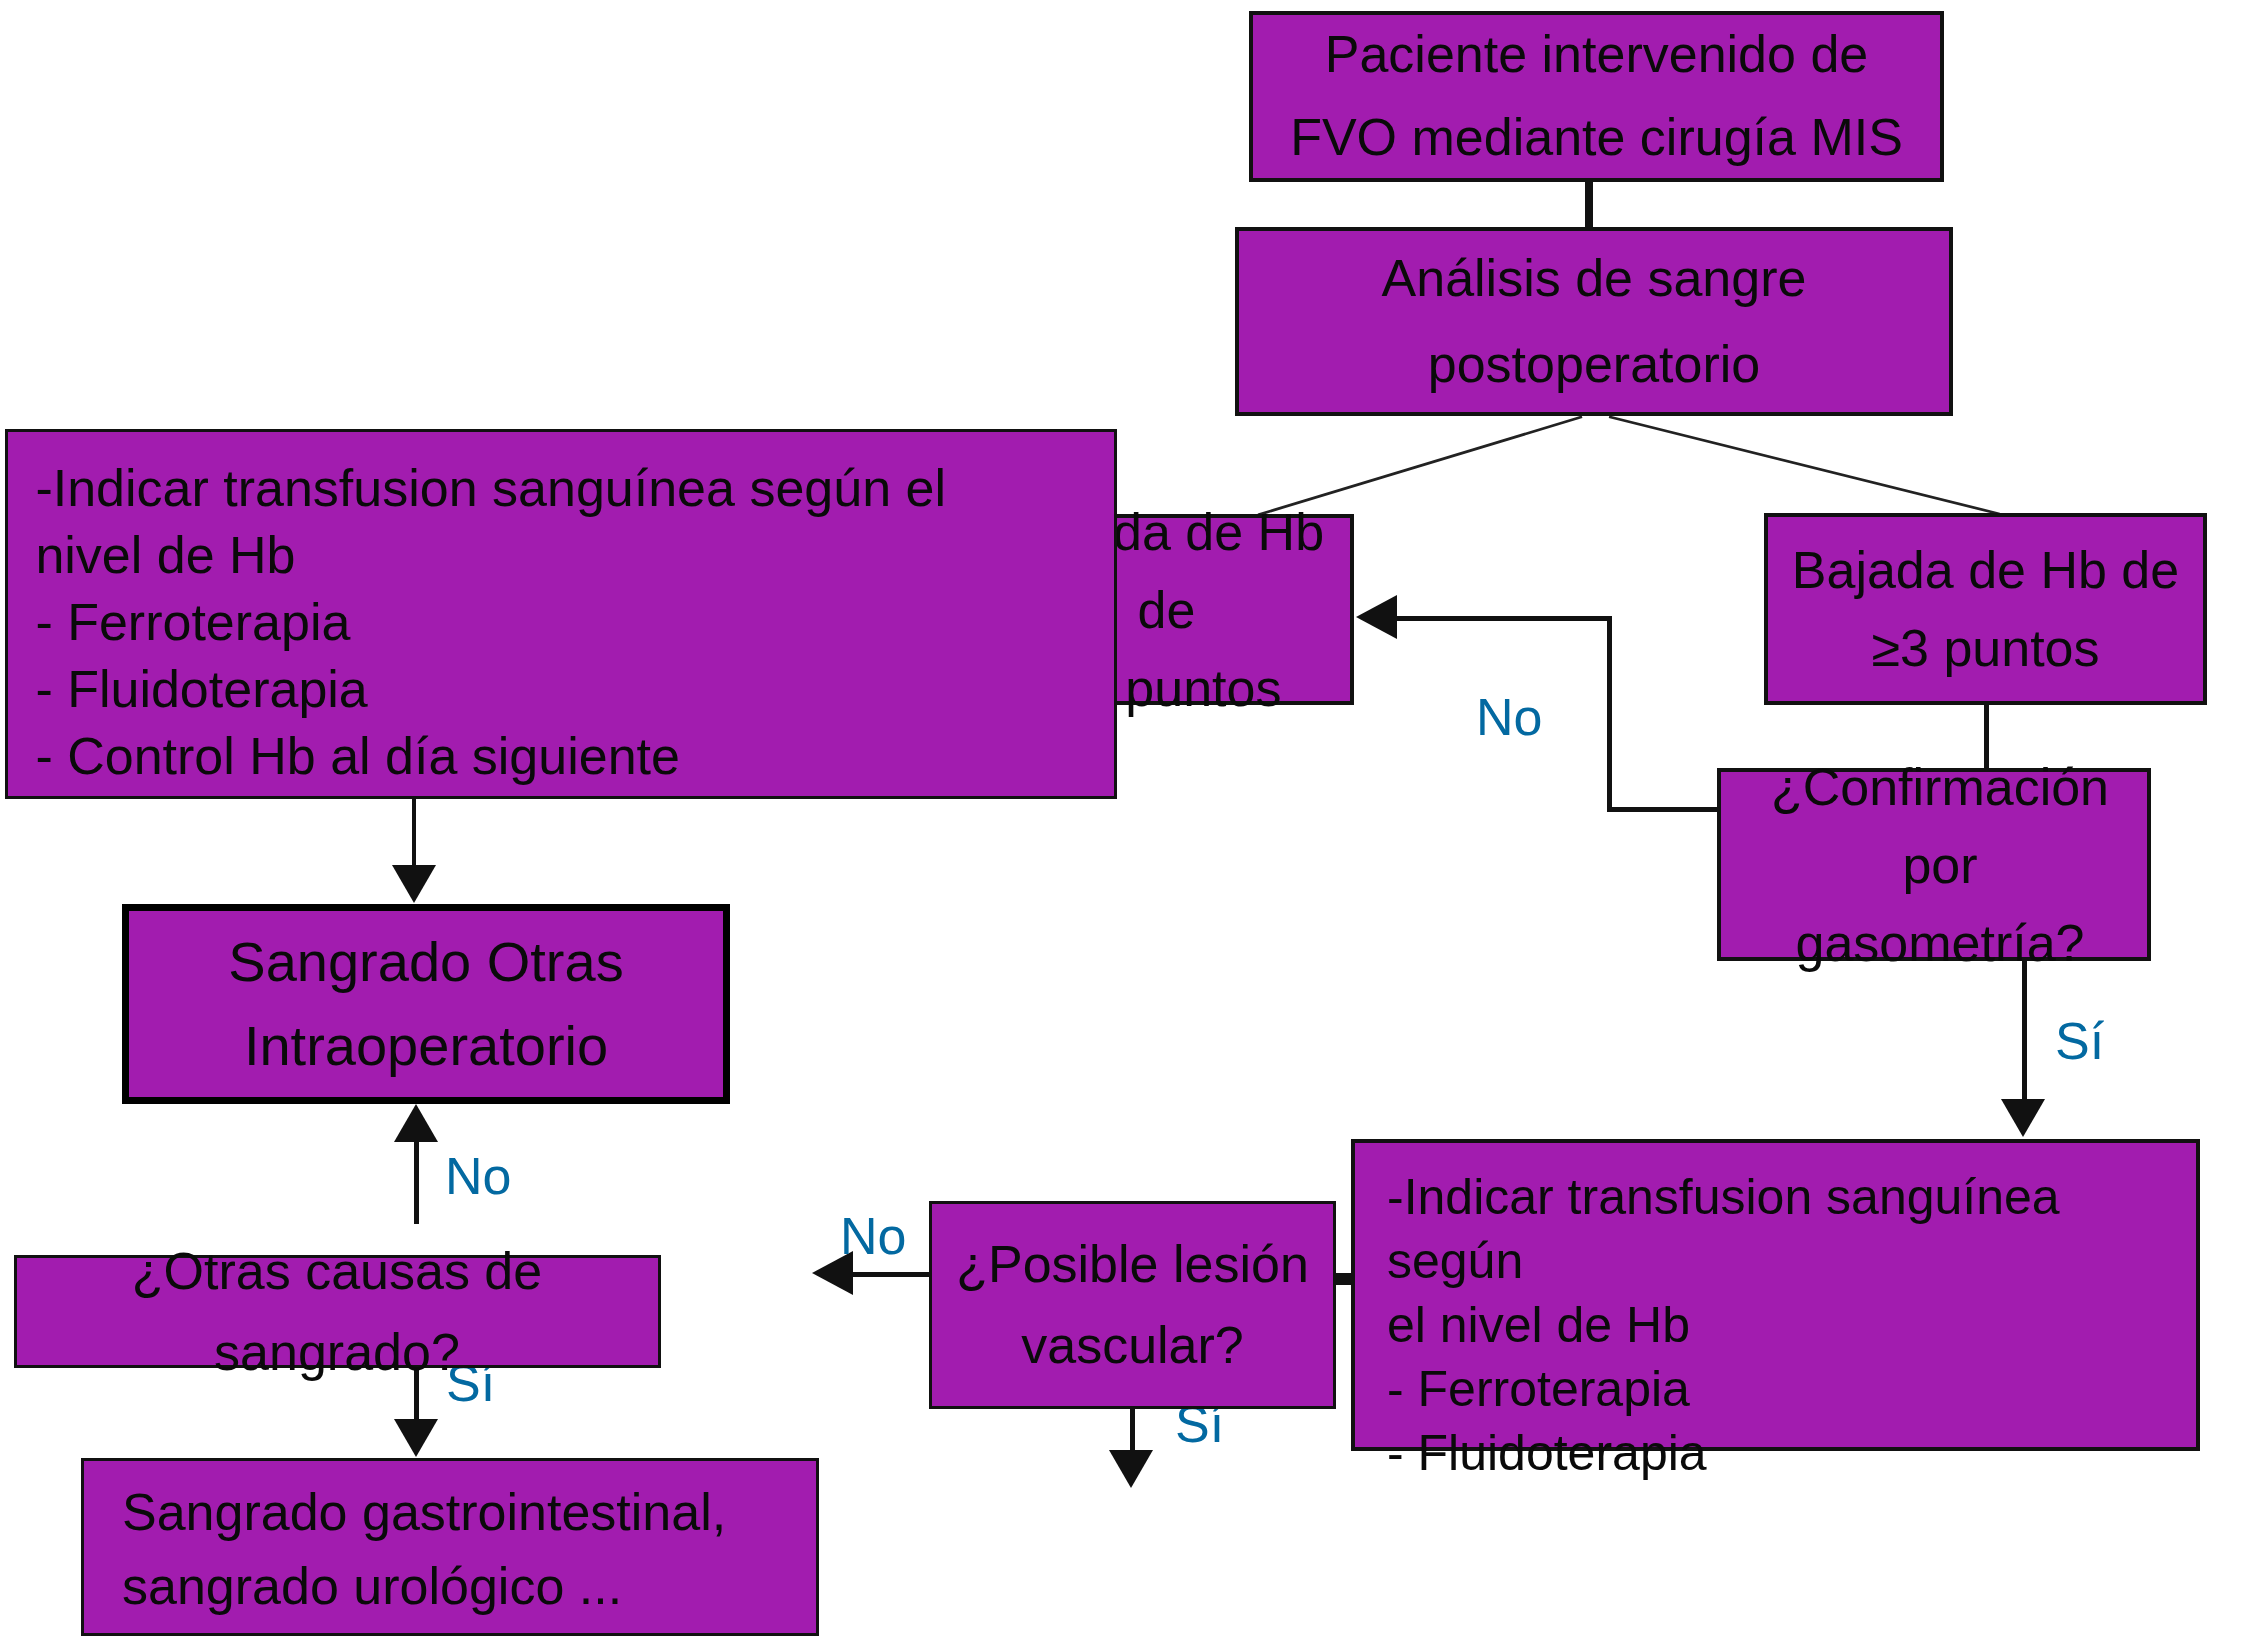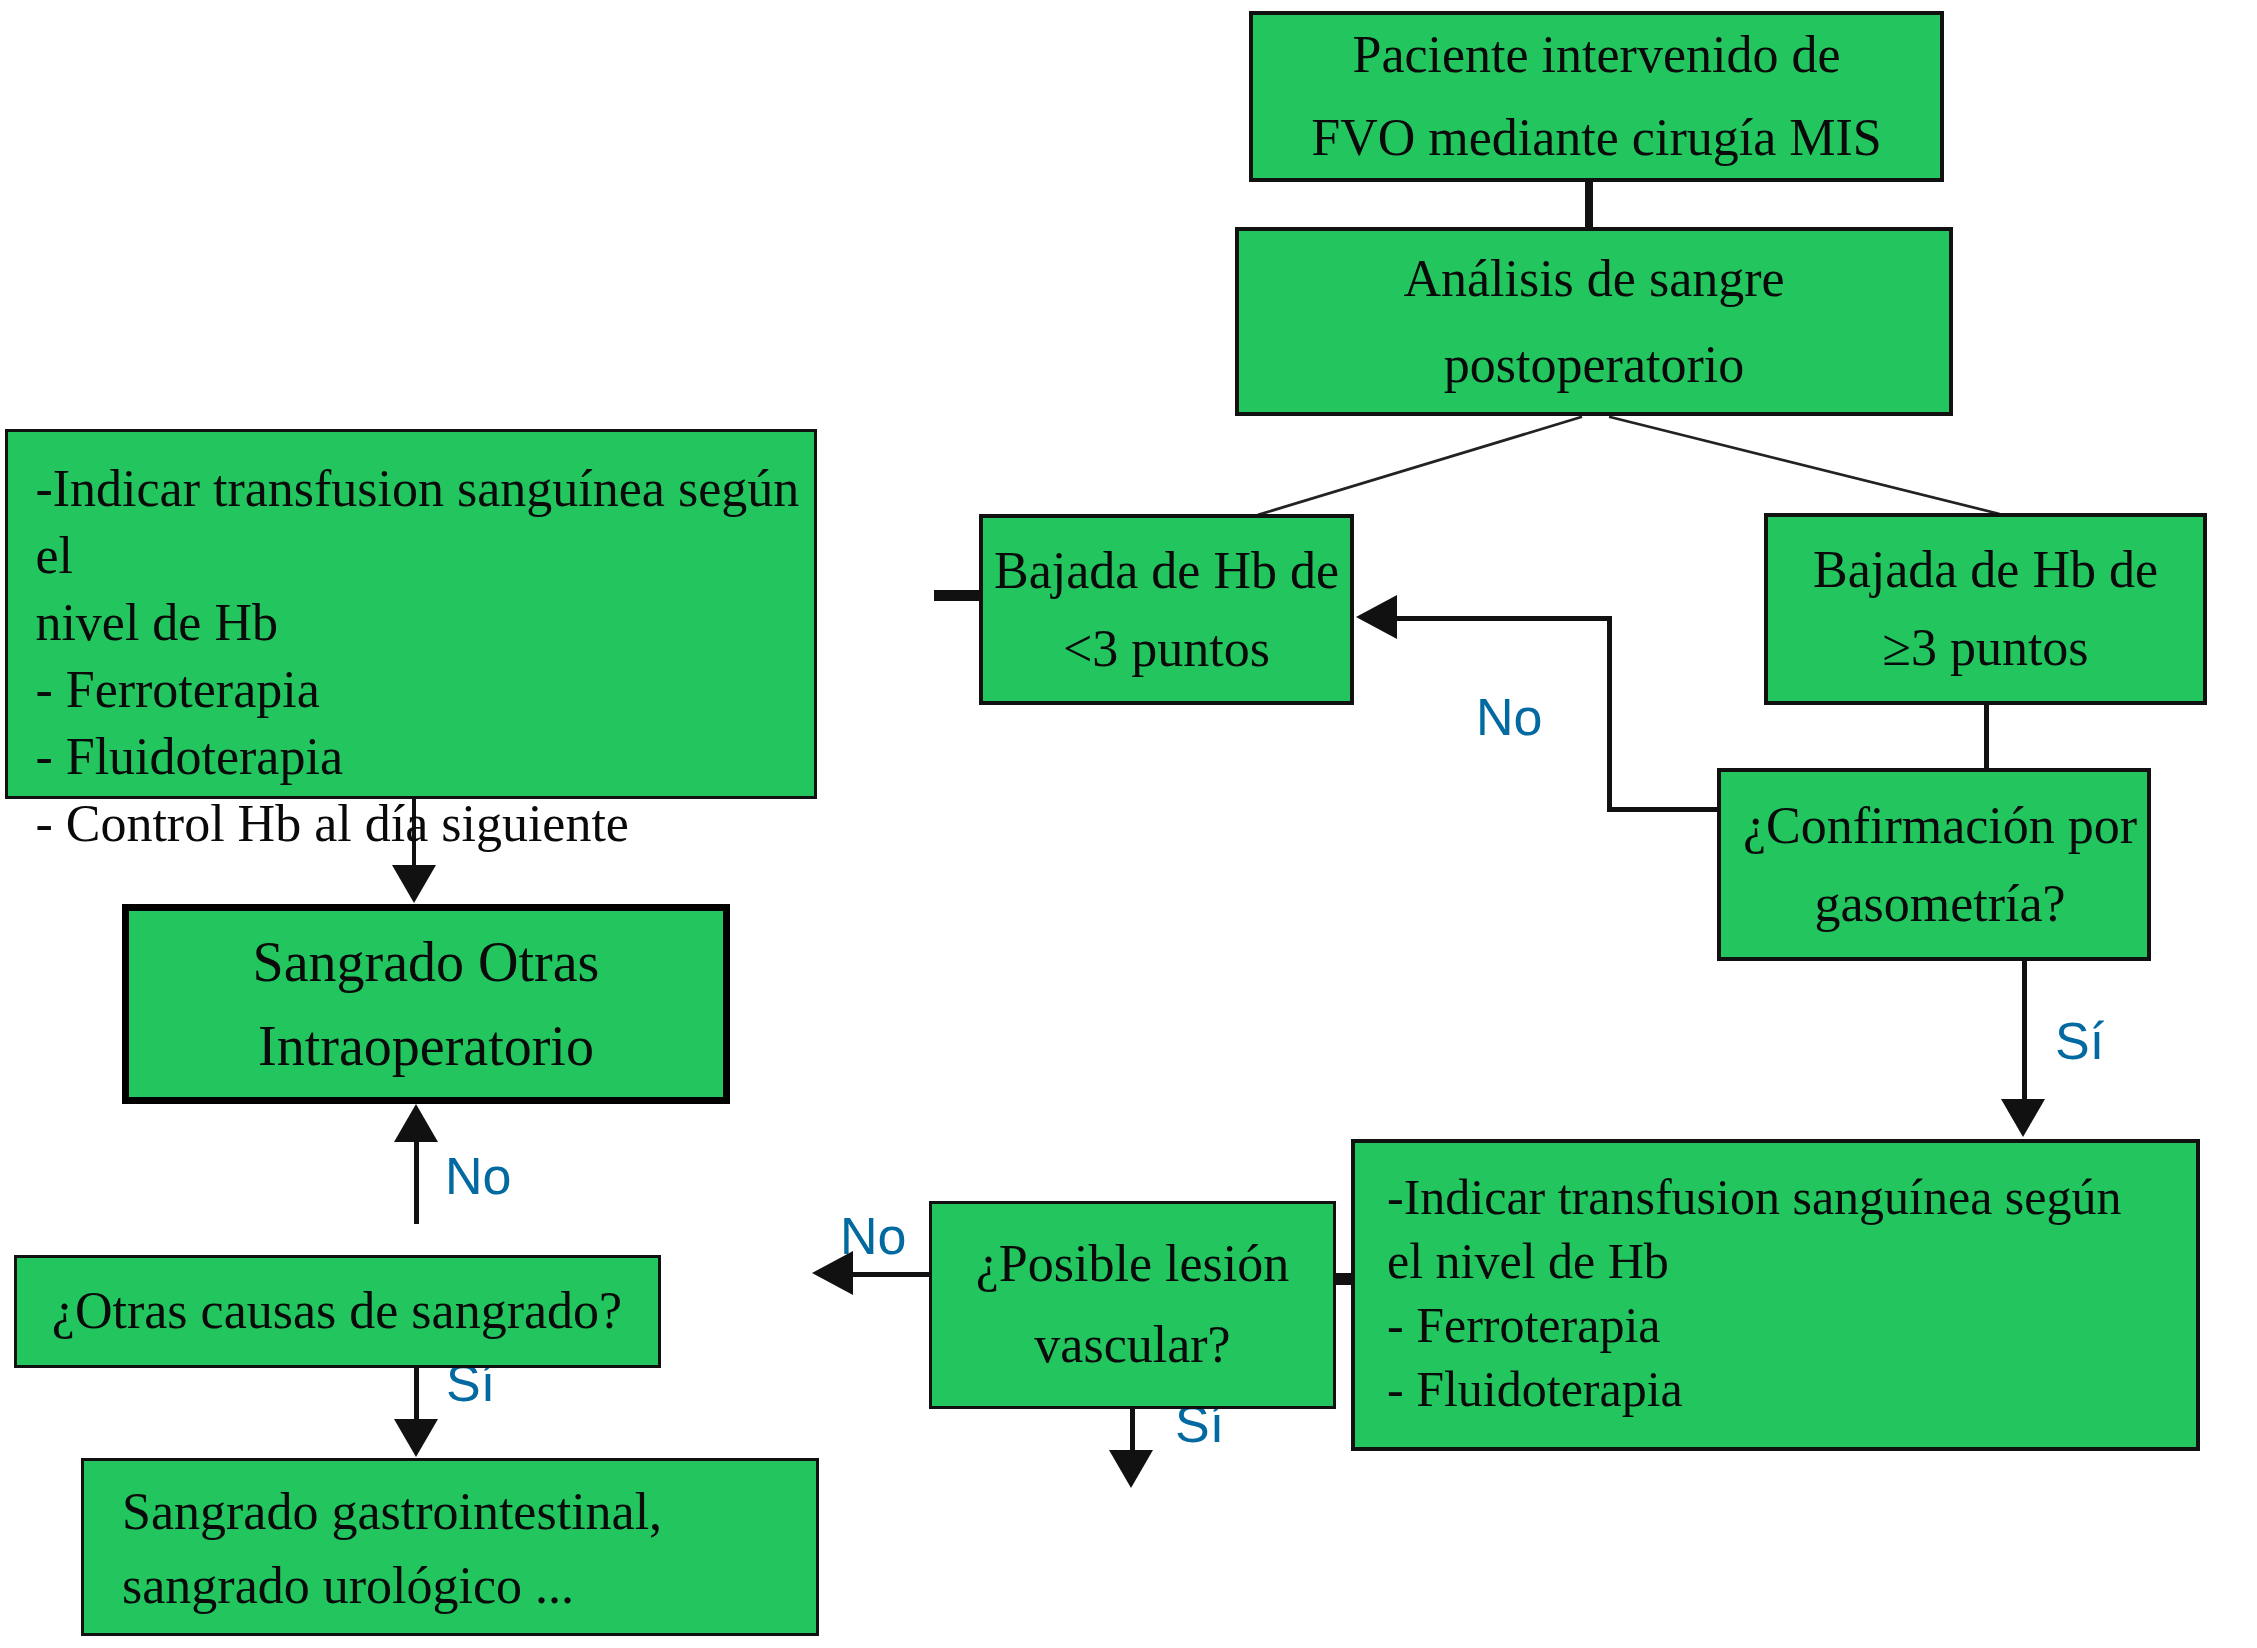--- a/index.html
+++ b/index.html
@@ -12,44 +12,43 @@
     position: relative;
     width: 2257px;
     height: 1648px;
     background: #ffffff;
     overflow: hidden;
     color: #0a0a0a;
   }
   .node {
     position: absolute;
     box-sizing: border-box;
-    background: #22c55e;
+    background: #a21caf;
     border-style: solid;
     border-color: #111111;
     display: flex;
     align-items: center;
     justify-content: center;
     text-align: center;
     white-space: pre-line;
     font-size: 52px;
     line-height: 1.55;
     color: #0a0a0a;
-    font-family: Liberation Serif, serif;
   }
   .node.left-text {
     justify-content: flex-start;
     align-items: flex-start;
     text-align: left;
   }
   
   #node-paciente        { left:1249px; top:10.8px;   width:695px; height:171px; border-width:4.5px; line-height:1.6; }
   #node-analisis        { left:1235px; top:227px;  width:718px; height:189px; border-width:4.5px; line-height:1.65; }
   #node-bajada-lt3      { left:979px; top:514px;  width:375px; height:191px; border-width:4.5px; line-height:1.5; }
   #node-bajada-ge3      { left:1764px; top:513px;  width:443px; height:192px; border-width:4.5px; line-height:1.5; }
-  #node-tratamiento-lt3 { left:5.4px;    top:429px;  width:812px; height:370px; border-width:3.6px; padding:23.4px 14.4px 0 27px; line-height:67px; }
+  #node-tratamiento-lt3 { left:5.4px;    top:429px;  width:1112px; height:370px; border-width:3.6px; padding:23.4px 14.4px 0 27px; line-height:67px; }
   #node-sangrado-oculto { left:122px;  top:904px; width:608px; height:200px; border-width:7.2px; border-color:#000; font-size:56px; line-height:1.5; }
   #node-gasometria      { left:1717px; top:768px;  width:434px; height:193px; border-width:4.5px; line-height:1.5;padding-left:12px; }
   #node-tratamiento-ge3 { left:1351px; top:1139px; width:849px; height:312px; border-width:4.5px; padding:21.6px 14.4px 0 32px; font-size:50px; line-height:64px; }
   #node-posible-lesion  { left:929px; top:1201px; width:407px; height:208px; border-width:3.6px; line-height:1.55; }
   #node-otras-causas    { left:13.5px;   top:1223px; width:647px; height:113px; border-width:3.6px;margin-top:32px; }
   #node-sangrado-gastro { left:81px;   top:1458px; width:738px; height:178px; border-width:3.6px; padding:14.4px 14.4px 0 38px; line-height:74px; }
   #node-angiotc         { left:900px; top:1493px; width:501px; height:135px; border-width:3.6px; }
   
   .conn {
     position: absolute;

